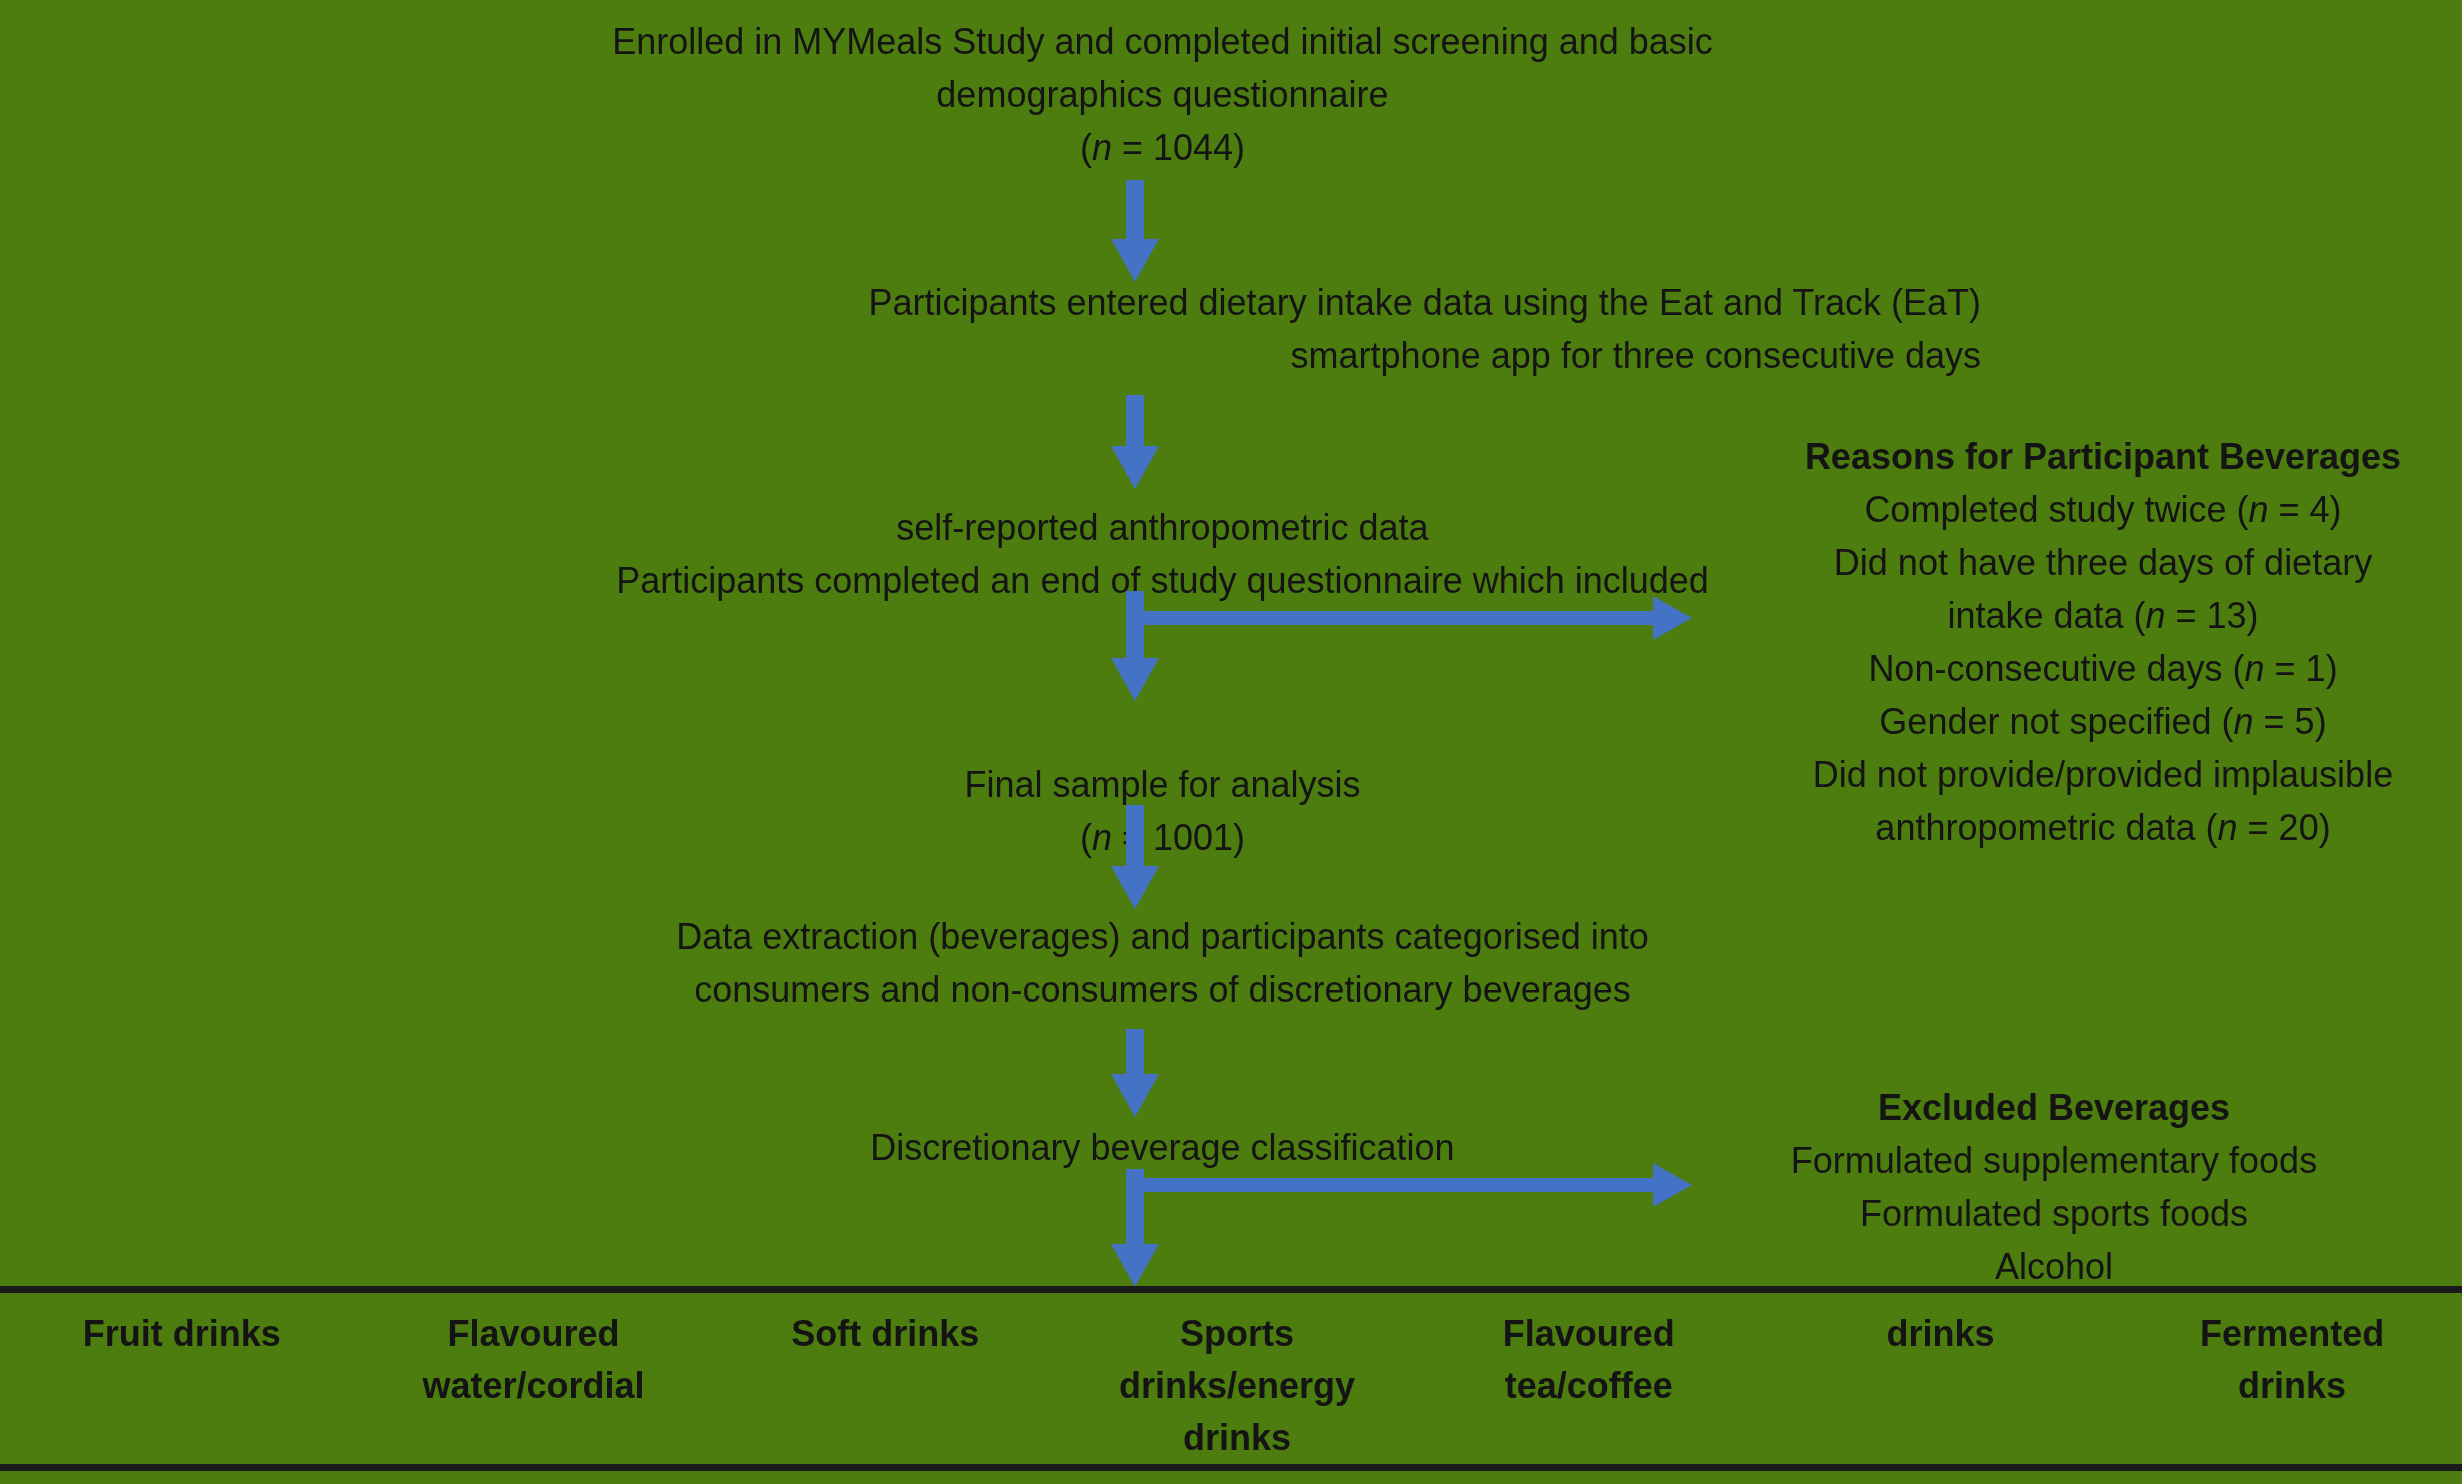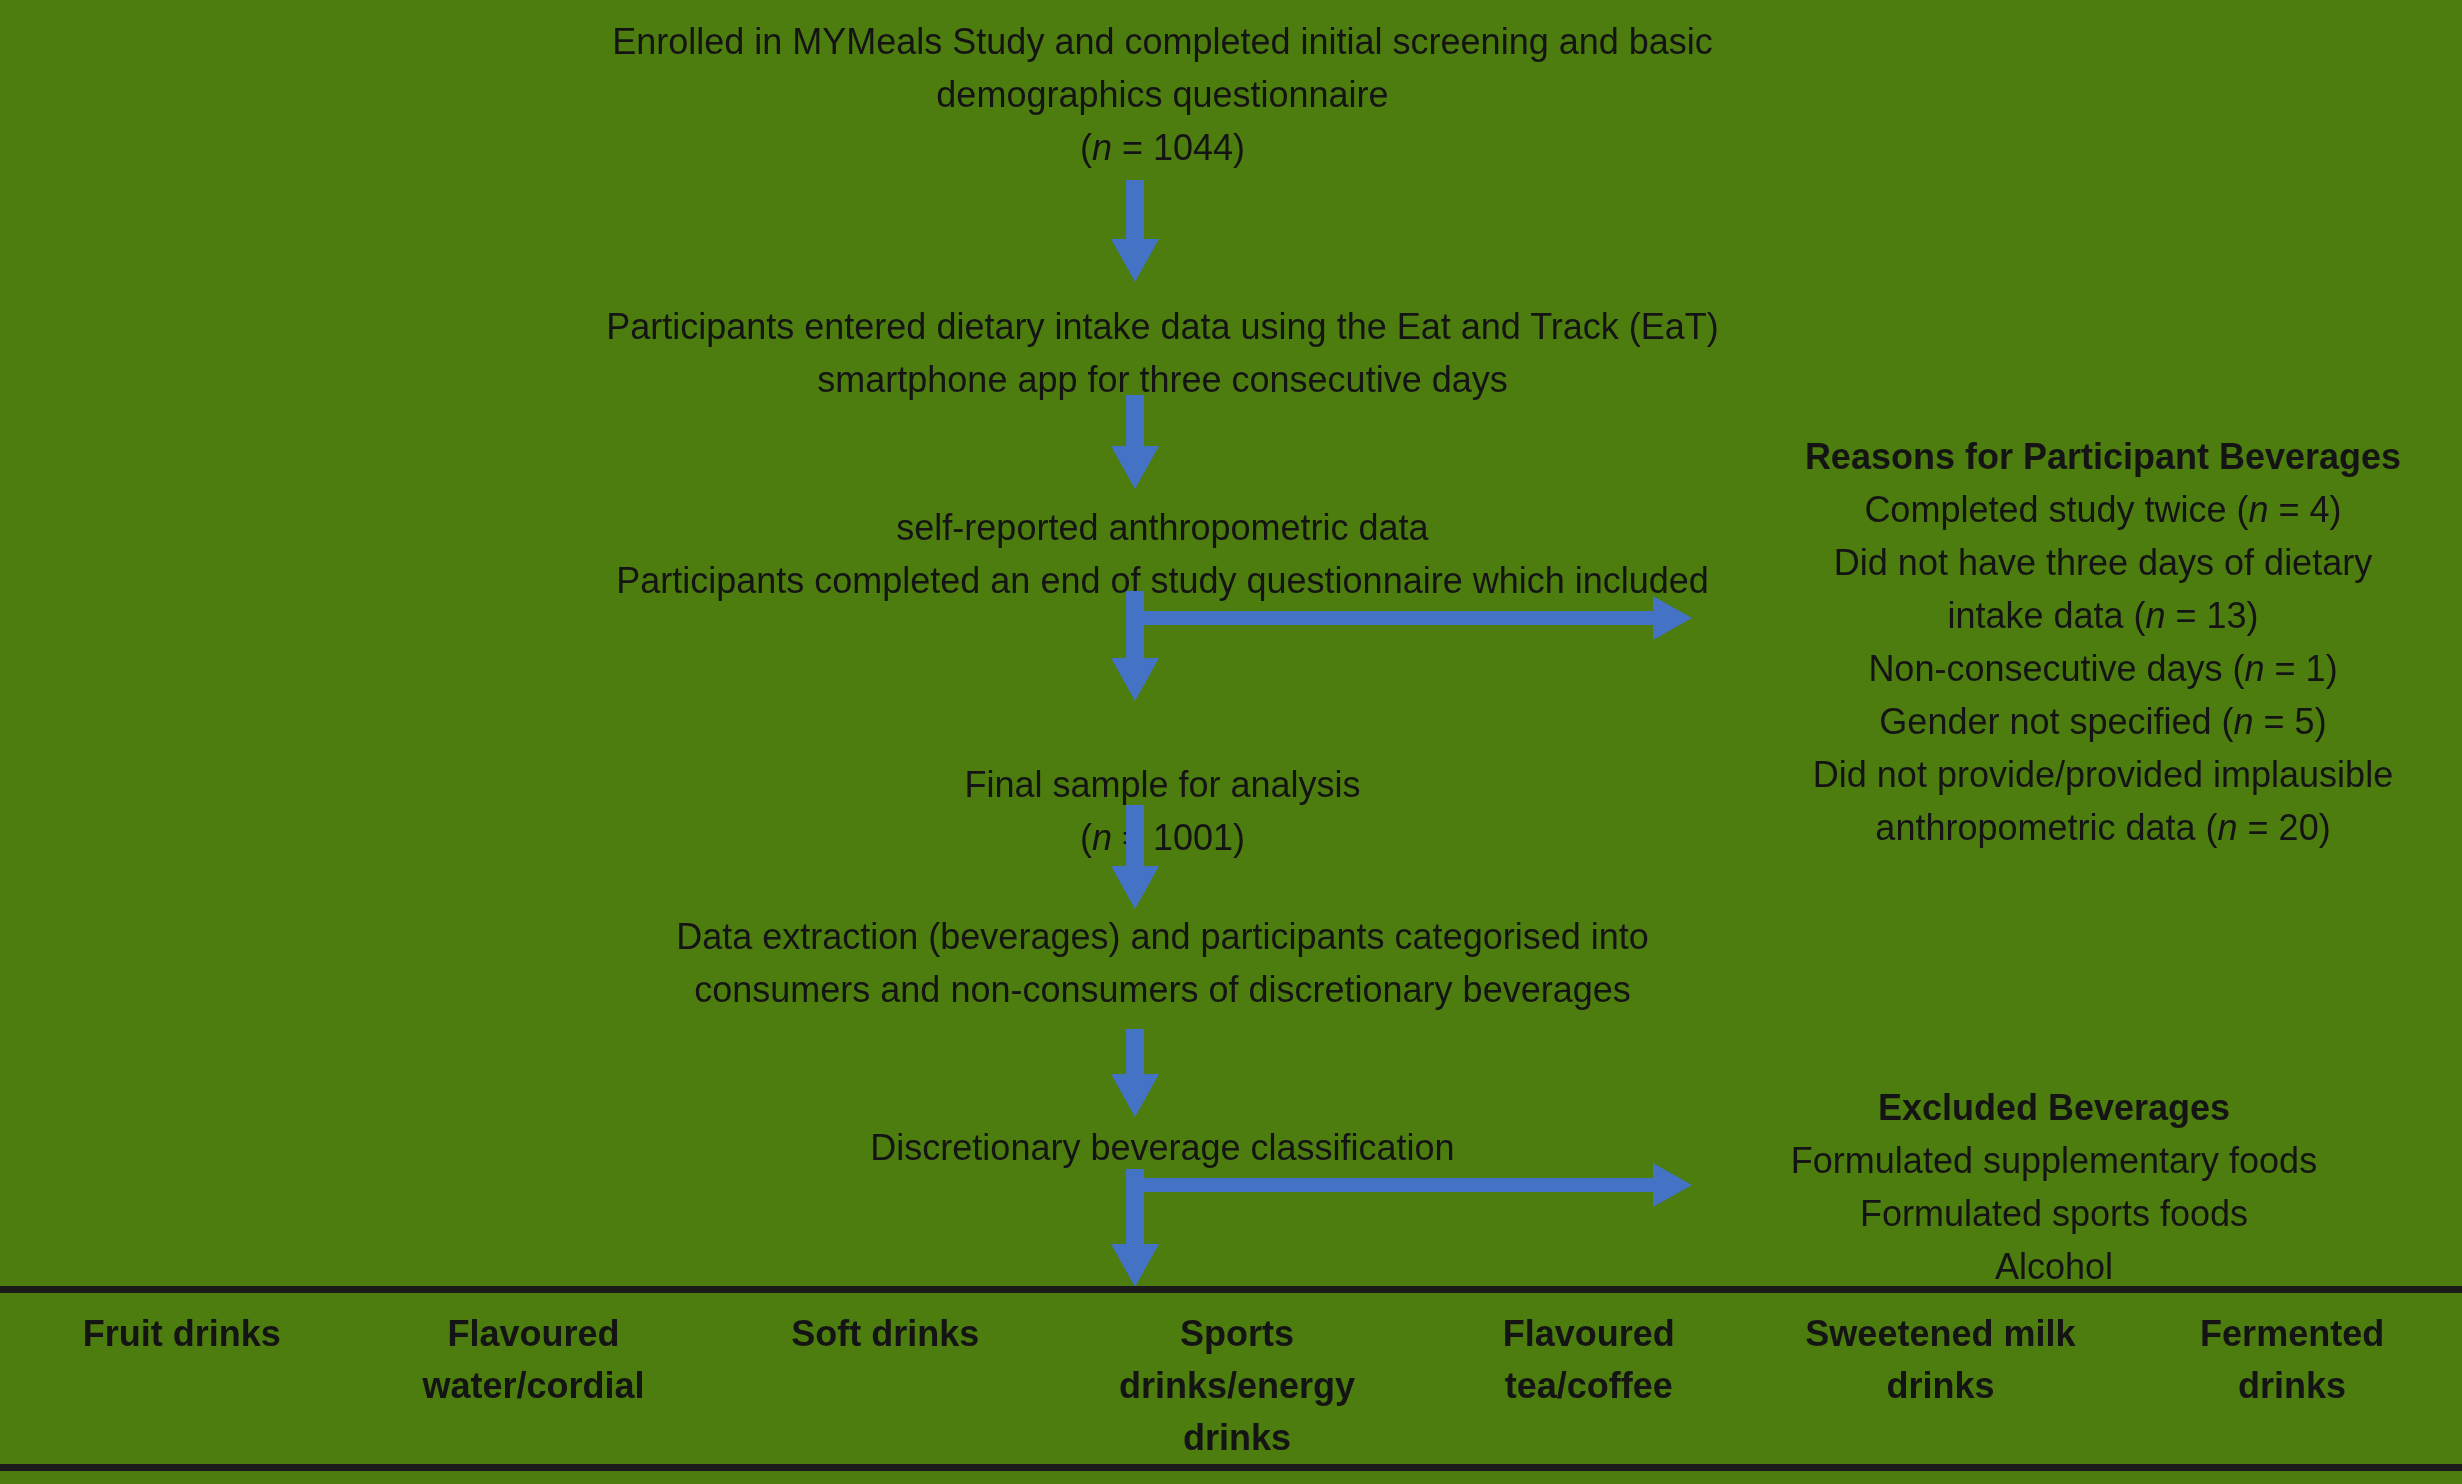--- a/index.html
+++ b/index.html
@@ -73,21 +73,21 @@
 </head>
 <body>
 
 <div class="canvas">
 
   <div class="tblock" style="top:14.7px;">
       <div class="fline">Enrolled in MYMeals Study and completed initial screening and basic</div>
       <div class="fline">demographics questionnaire</div>
       <div class="fline">(<i>n</i> = 1044)</div>
     </div>
-  <div class="tblock" style="top:300px;">
+  <div class="tblock" style="top:276px;text-align:right;">
       <div class="fline">Participants entered dietary intake data using the Eat and Track (EaT)</div>
       <div class="fline">smartphone app for three consecutive days</div>
     </div>
   <div class="tblock" style="top:501px;">
       <div class="fline">self-reported anthropometric data</div>
       <div class="fline">Participants completed an end of study questionnaire which included</div>
     </div>
   <div class="tblock" style="top:742px;margin-top:16px;">
       <div class="fline">Final sample for analysis</div>
       <div class="fline">(<i>n</i> = 1001)</div>
@@ -171,21 +171,20 @@
       <div class="bev-col">
         <div class="hline">Sports</div>
         <div class="hline">drinks/energy</div>
         <div class="hline">drinks</div>
       </div>
       <div class="bev-col">
         <div class="hline">Flavoured</div>
         <div class="hline">tea/coffee</div>
       </div>
       <div class="bev-col">
-        <div class="hline">Sweetened milk</div>
         <div class="hline">drinks</div>
       </div>
       <div class="bev-col">
         <div class="hline">Fermented</div>
         <div class="hline">drinks</div>
       </div>
     </div>
   <div class="rule rule-bottom"></div>
 
 </div>

